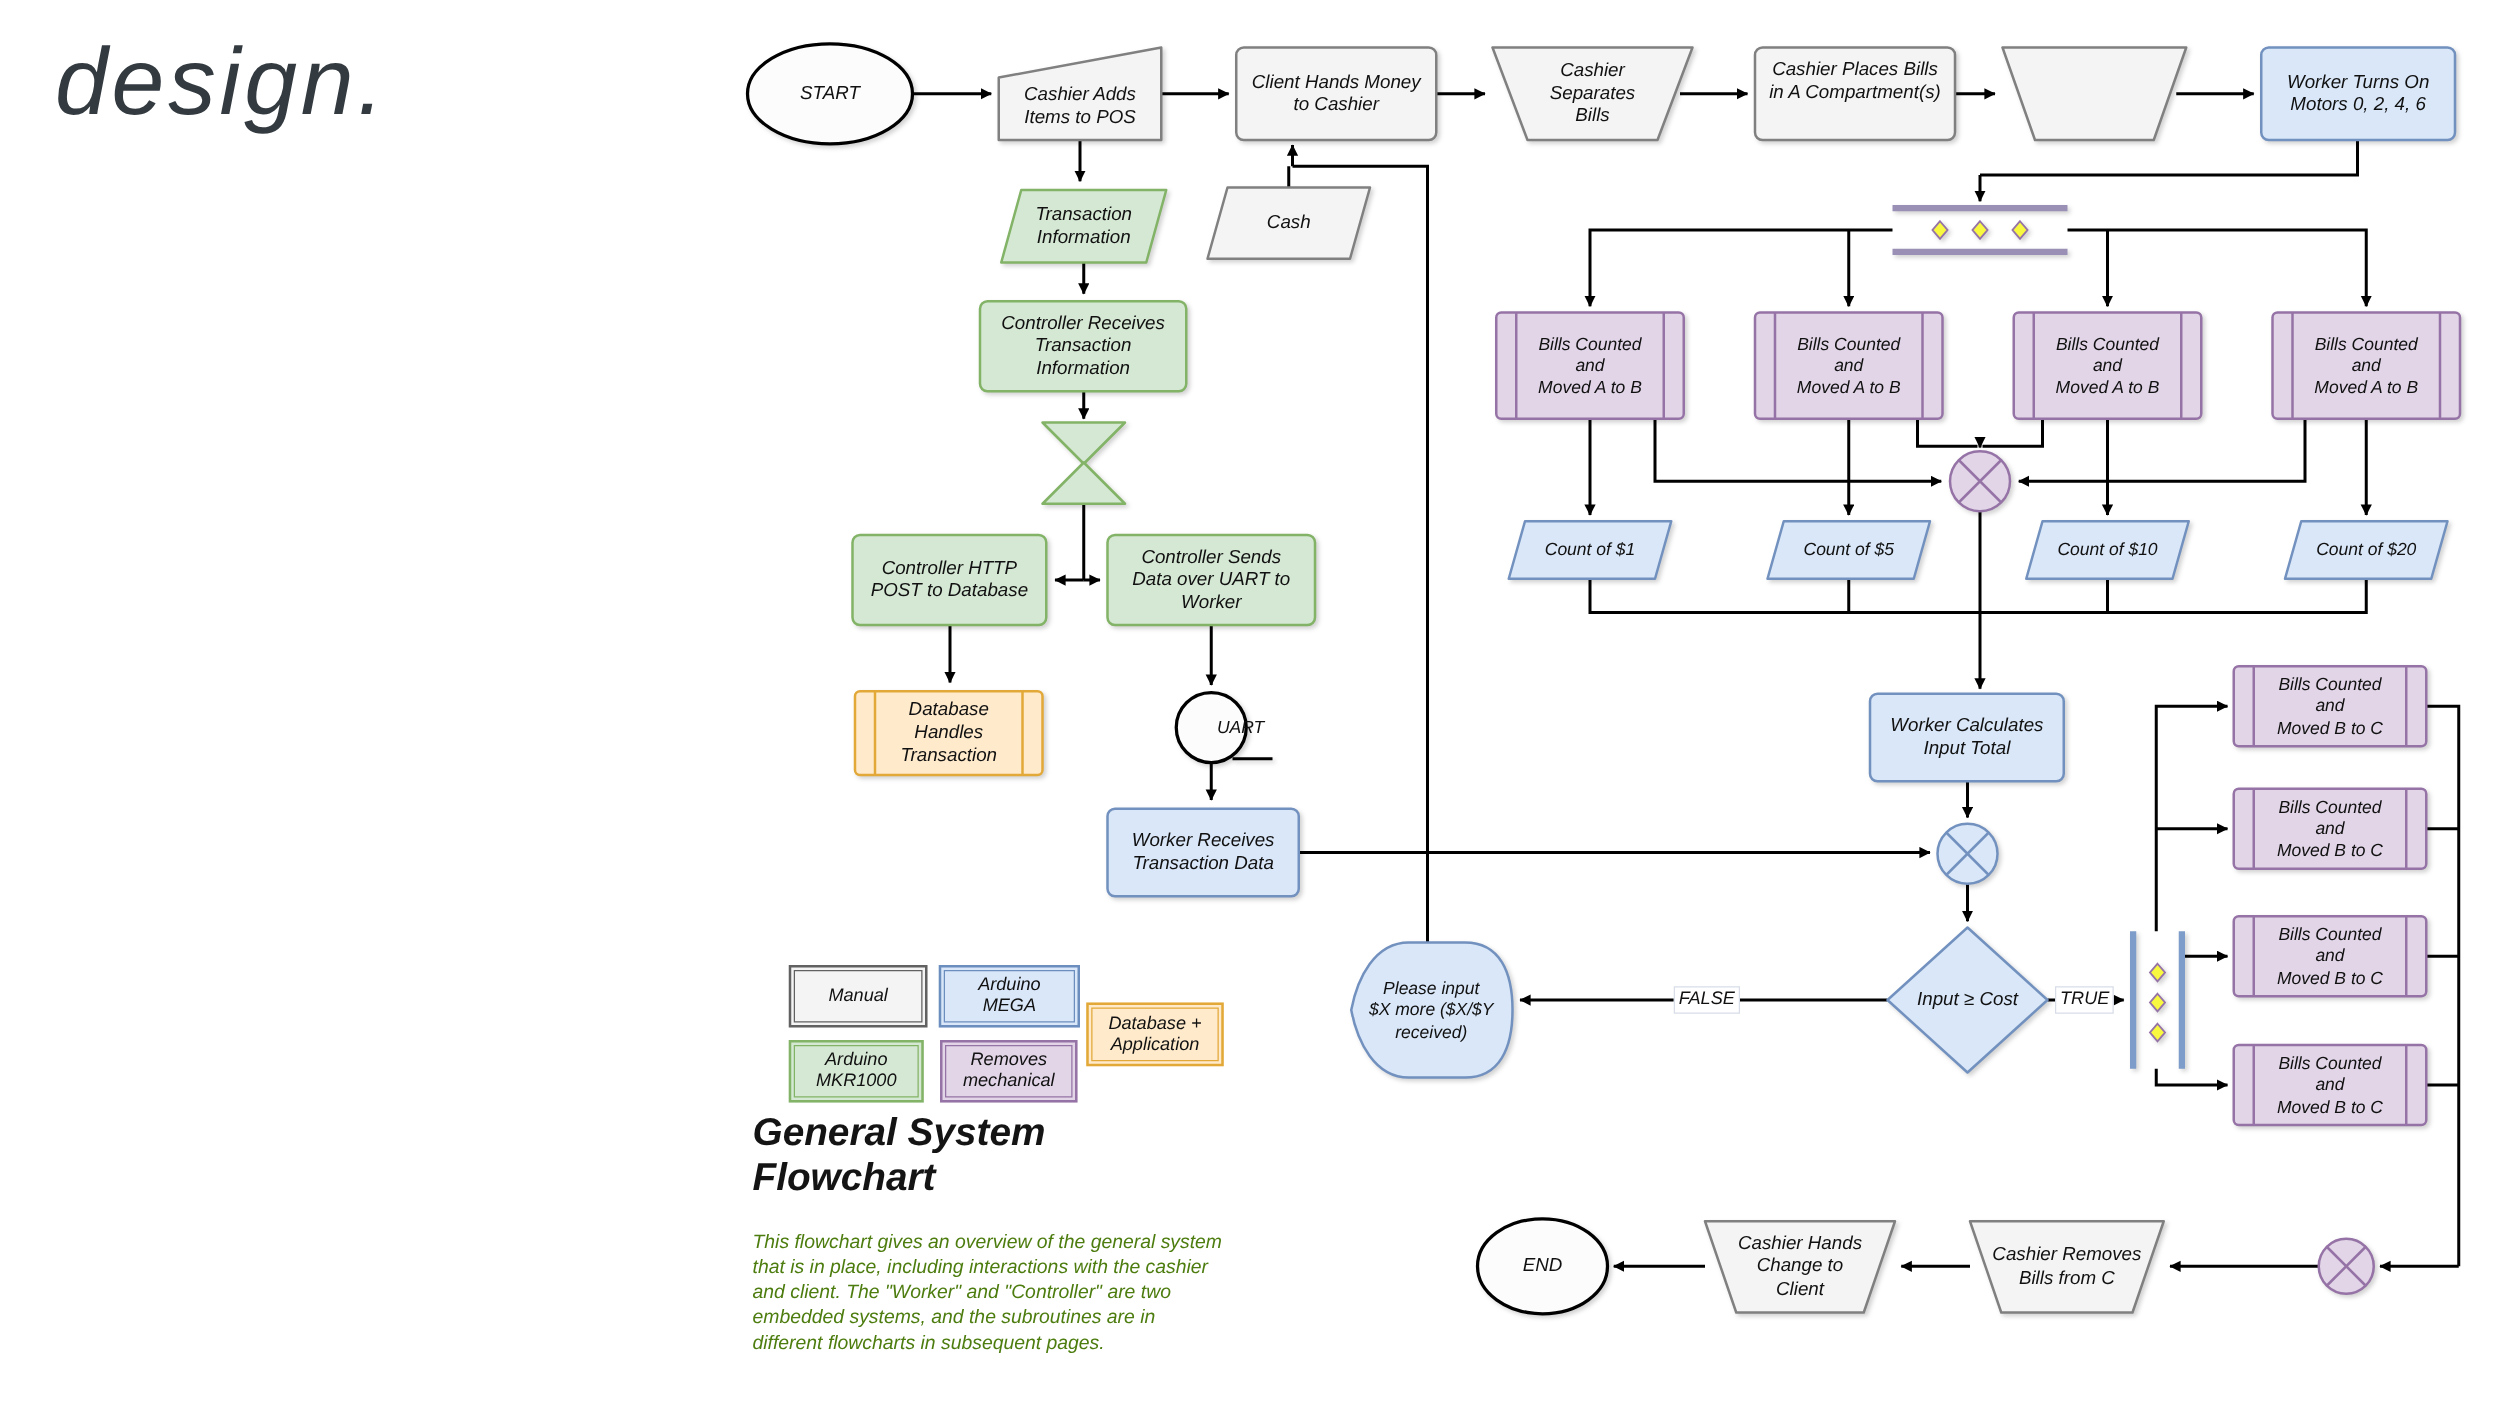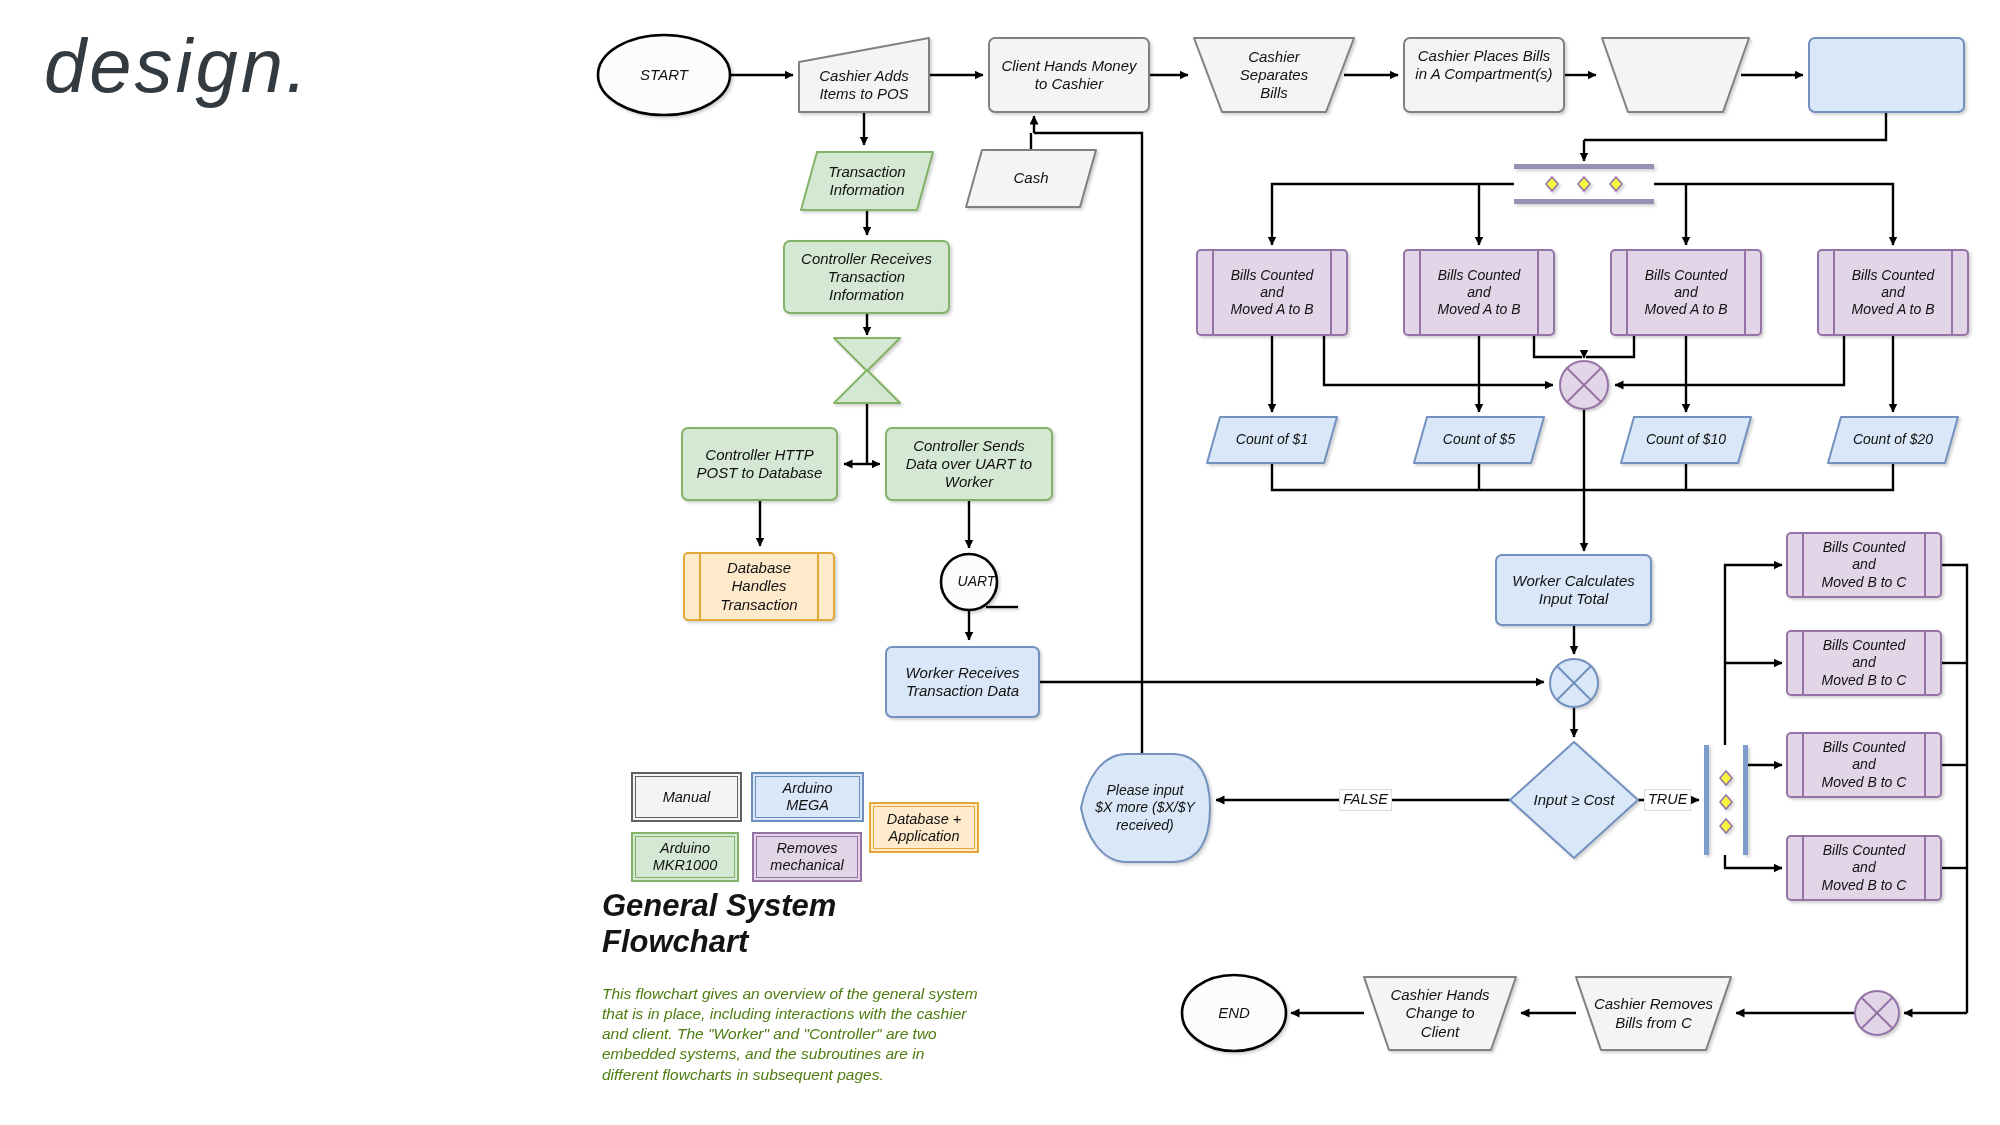--- a/index.html
+++ b/index.html
@@ -224,35 +224,37 @@
   <div class="lbl" style="left:600px;top:55px;width:120px;height:40px;">START</div>
   <div class="lbl" style="left:795px;top:58px;width:130px;height:54px;">Cashier Adds
 Items to POS</div>
   <div class="lbl" style="left:985px;top:38px;width:160px;height:74px;">Client Hands Money
 to Cashier</div>
   <div class="lbl" style="left:1195px;top:38px;width:150px;height:74px;">Cashier
 Separates
 Bills</div>
   <div class="lbl" style="left:1400px;top:38px;width:160px;height:54px;">Cashier Places Bills
 in A Compartment(s)</div>
+  <div class="lbl" style="left:1805px;top:38px;width:155px;height:74px;">Worker Turns On
+Motors 0, 2, 4, 6</div>
   <div class="lbl" style="left:962px;top:150px;width:130px;height:57px;">Cash</div>
   <div class="lbl" style="left:797px;top:152px;width:132px;height:58px;">Transaction
 Information</div>
   <div class="lbl" style="left:780px;top:241px;width:165px;height:72px;">Controller Receives
 Transaction
 Information</div>
   <div class="lbl" style="left:678px;top:428px;width:155px;height:72px;">Controller HTTP
 POST to Database</div>
   <div class="lbl" style="left:882px;top:428px;width:166px;height:72px;">Controller Sends
 Data over UART to
 Worker</div>
   <div class="lbl" style="left:680px;top:553px;width:150px;height:67px;">Database
 Handles
 Transaction</div>
-  <div class="lbl small" style="left:937px;top:566px;width:71px;height:32px;">UART</div>
+  <div class="lbl small" style="left:937px;top:566px;width:71px;height:32px;padding-left:16px;">UART</div>
   <div class="lbl" style="left:882px;top:647px;width:153px;height:70px;">Worker Receives
 Transaction Data</div>
 
   <div class="lbl small" style="left:1193px;top:252px;width:150px;height:81px;">Bills Counted
 and
 Moved A to B</div>
   <div class="lbl small" style="left:1400px;top:252px;width:150px;height:81px;">Bills Counted
 and
 Moved A to B</div>
   <div class="lbl small" style="left:1607px;top:252px;width:150px;height:81px;">Bills Counted

